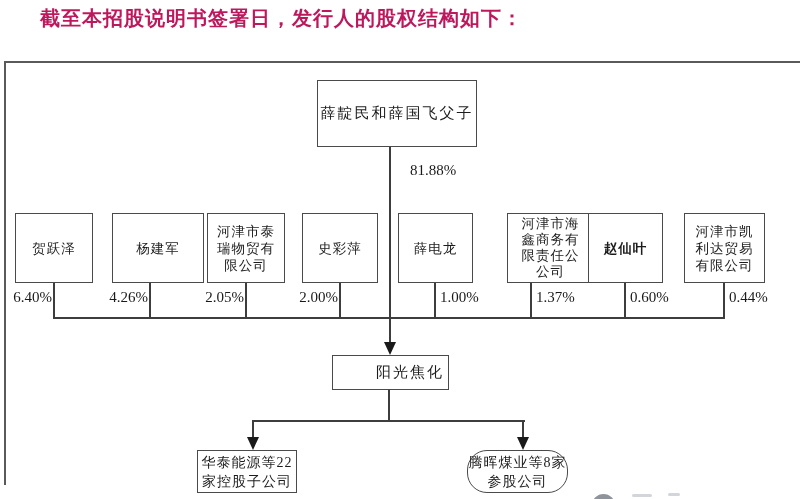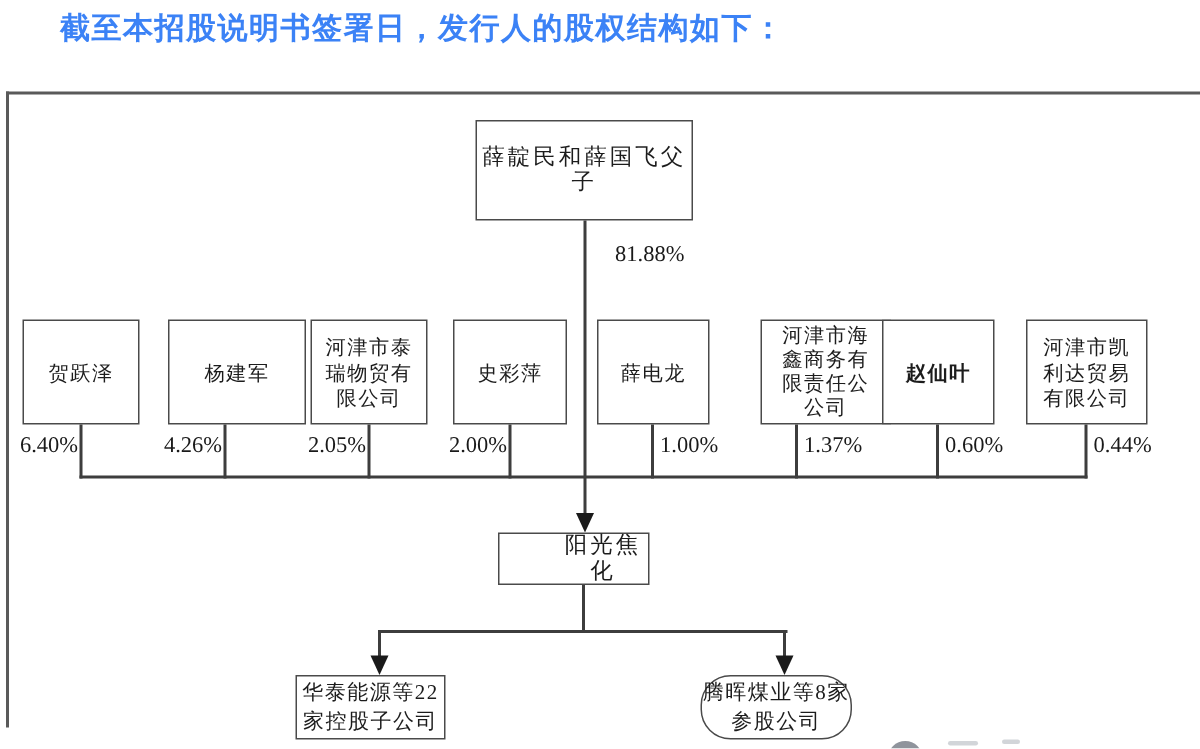--- a/index.html
+++ b/index.html
@@ -7,21 +7,21 @@
     position:relative;
     width:800px;height:499px;
     overflow:hidden;
     background:#ffffff;
     font-family:"Liberation Serif","DejaVu Serif",serif;
     color:#1f1f1f;
   }
   .abs{position:absolute;}
   .title{
     left:40px;top:5px;
-    font-size:20px;font-weight:700;color:#3b82f6;
+    font-size:20px;font-weight:700;color:#be185d;
     letter-spacing:1px;white-space:nowrap;
   }
   .frame-top{left:4px;top:61px;width:796px;height:2px;background:#5a5a5a;}
   .frame-left{left:4px;top:61px;width:2px;height:424px;background:#5a5a5a;}
   .node{
     box-sizing:border-box;
     border:1.5px solid #4a4a4a;
     background:#ffffff;
     display:flex;align-items:center;justify-content:center;
     text-align:center;
@@ -55,21 +55,21 @@
 </head>
 <body>
 
 <div id="stage">
 
   <div class="abs title">截至本招股说明书签署日，发行人的股权结构如下：</div>
 
   <div class="abs frame-top"></div>
   <div class="abs frame-left"></div>
 
-  <div class="abs node big" style="left:317px;top:80px;width:145px;height:67px;">
+  <div class="abs node big" style="left:317px;top:80px;width:160px;height:67px;">
     <span>薛靛民和薛国飞父子</span>
   </div>
 
   <div class="abs vline" style="left:389px;top:147px;height:196px;"></div>
   <div class="abs arrow-down" style="left:384px;top:342px;"></div>
   <div class="abs ctrl-pct">81.88%</div>
 
   <div class="abs node" style="left:15px;top:213px;width:78px;height:70px;"><span>贺跃泽</span></div>
   <div class="abs node" style="left:112px;top:213px;width:92px;height:70px;"><span>杨建军</span></div>
   <div class="abs node" style="left:207px;top:213px;width:78px;height:70px;"><span>河津市泰
@@ -99,21 +99,21 @@
   <div class="abs pct r" style="left:100px;">4.26%</div>
   <div class="abs pct r" style="left:196px;">2.05%</div>
   <div class="abs pct r" style="left:290px;">2.00%</div>
   <div class="abs pct" style="left:440px;">1.00%</div>
   <div class="abs pct" style="left:536px;">1.37%</div>
   <div class="abs pct" style="left:630px;">0.60%</div>
   <div class="abs pct" style="left:729px;">0.44%</div>
 
   <div class="abs hline" style="left:53px;top:317px;width:672px;"></div>
 
-  <div class="abs node big" style="left:332px;top:355px;width:101px;height:35px;padding-left:39px;">
+  <div class="abs node big" style="left:332px;top:355px;width:117px;height:35px;padding-left:39px;">
     <span>阳光焦化</span>
   </div>
 
   <div class="abs vline" style="left:388px;top:390px;height:31px;"></div>
   <div class="abs hline" style="left:252px;top:420px;width:273px;"></div>
   <div class="abs vline" style="left:252px;top:420px;height:20px;"></div>
   <div class="abs vline" style="left:522px;top:420px;height:20px;"></div>
   <div class="abs arrow-down" style="left:247px;top:437px;"></div>
   <div class="abs arrow-down" style="left:517px;top:437px;"></div>
 

